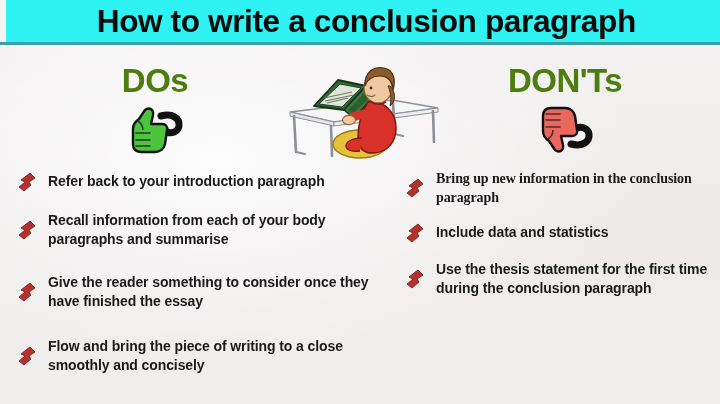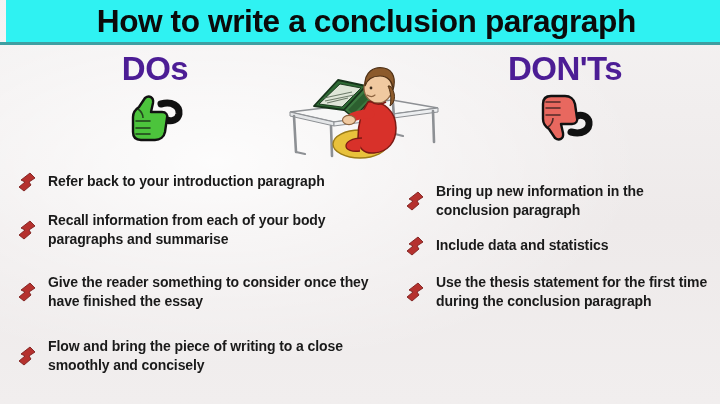--- a/index.html
+++ b/index.html
@@ -65,23 +65,24 @@
     position: absolute;
     z-index: 3;
     text-align: center;
     width: 230px;
   }
   .col-head.dos  { left: 40px;  top: 52px; }
   .col-head.donts{ left: 450px; top: 52px; }
   .col-head-text {
     font-size: 33px;
     font-weight: bold;
-    color: #4c1d95;
+    color: #4d7c0f;
     letter-spacing: -0.5px;
     line-height: 1.05;
+    margin-top: 12px;
   }
   .thumb-wrap {
     margin-top: 2px;
     height: 58px;
     display: flex;
     align-items: center;
     justify-content: center;
   }
 
   
@@ -126,21 +127,21 @@
     font-weight: 600;
     letter-spacing: -0.1px;
   }
 
   
   .left  .bullet-item:nth-child(1) { margin-top: 6px;  }
   .left  .bullet-item:nth-child(2) { margin-top: 20px; }
   .left  .bullet-item:nth-child(3) { margin-top: 24px; }
   .left  .bullet-item:nth-child(4) { margin-top: 26px; }
 
-  .right .bullet-item:nth-child(1) { margin-top: 16px;  }
+  .right .bullet-item:nth-child(1) { margin-top: 3px; font-family: Liberation Serif, serif;  }
   .right .bullet-item:nth-child(2) { margin-top: 16px; }
   .right .bullet-item:nth-child(3) { margin-top: 18px; }
   .right .bullet-item:nth-child(4) { margin-top: 22px; }
 </style>
 </head>
 <body>
 
 <div id="infographic">
 
   <div class="banner">

